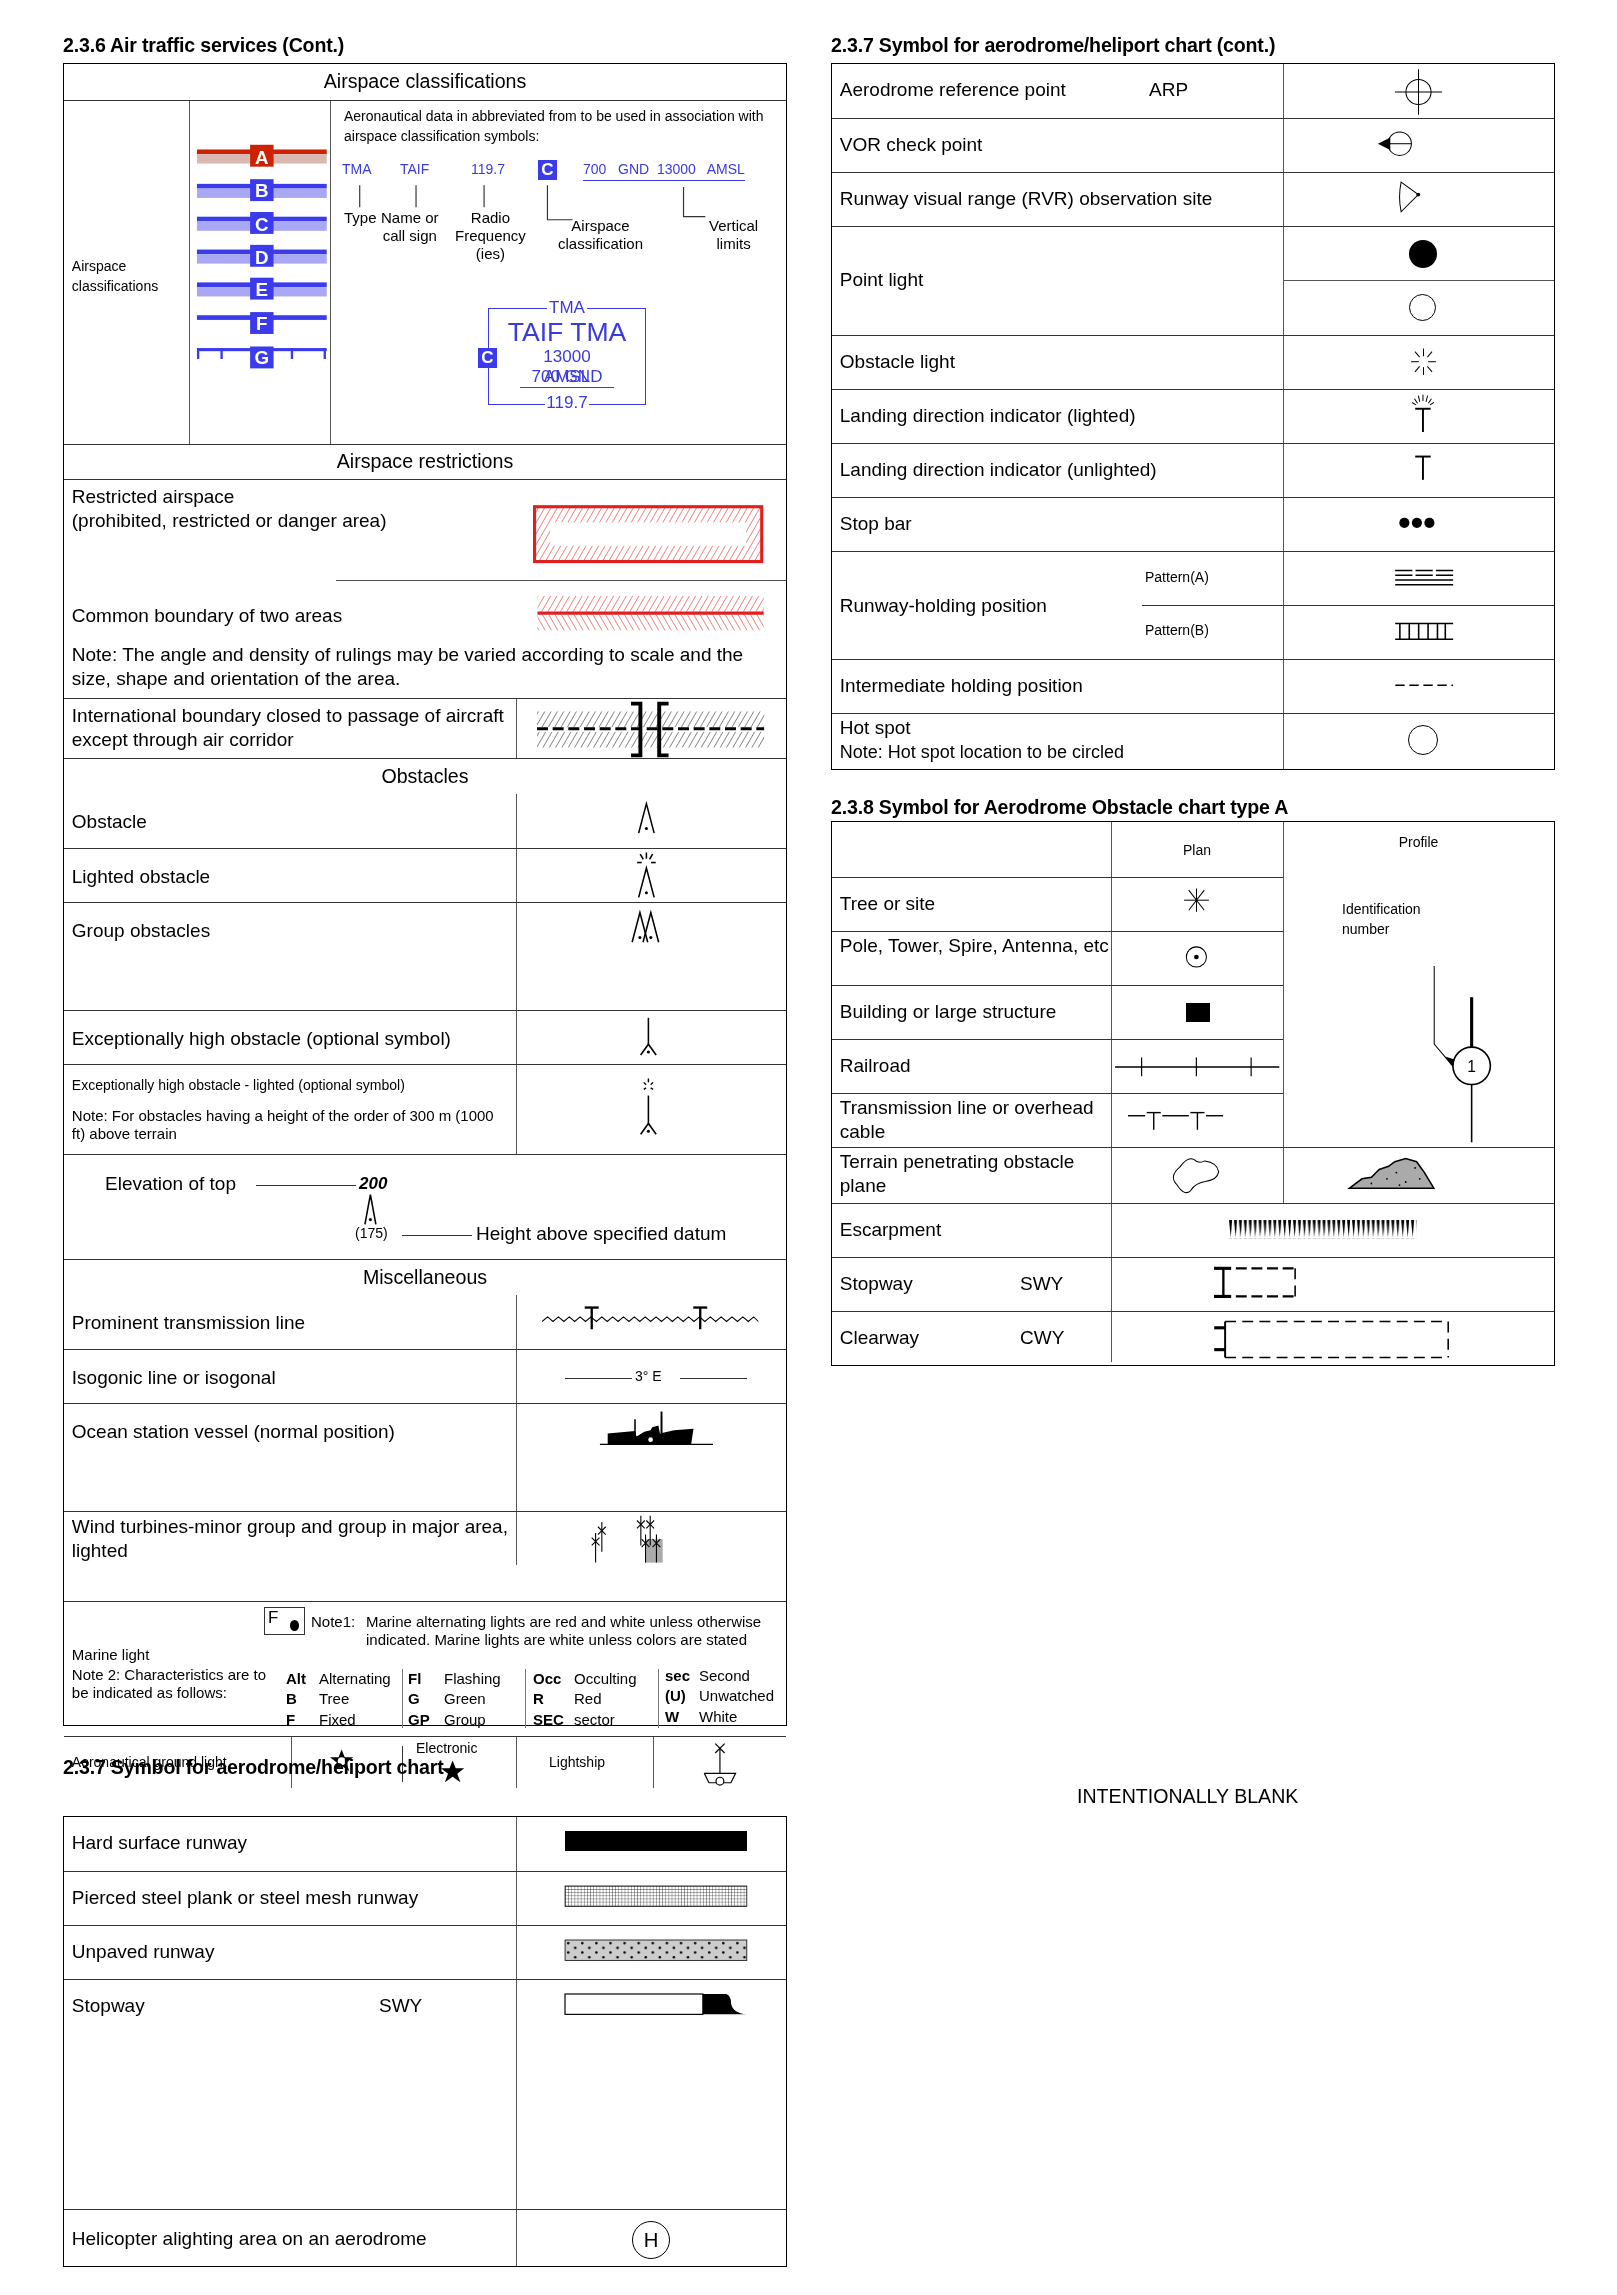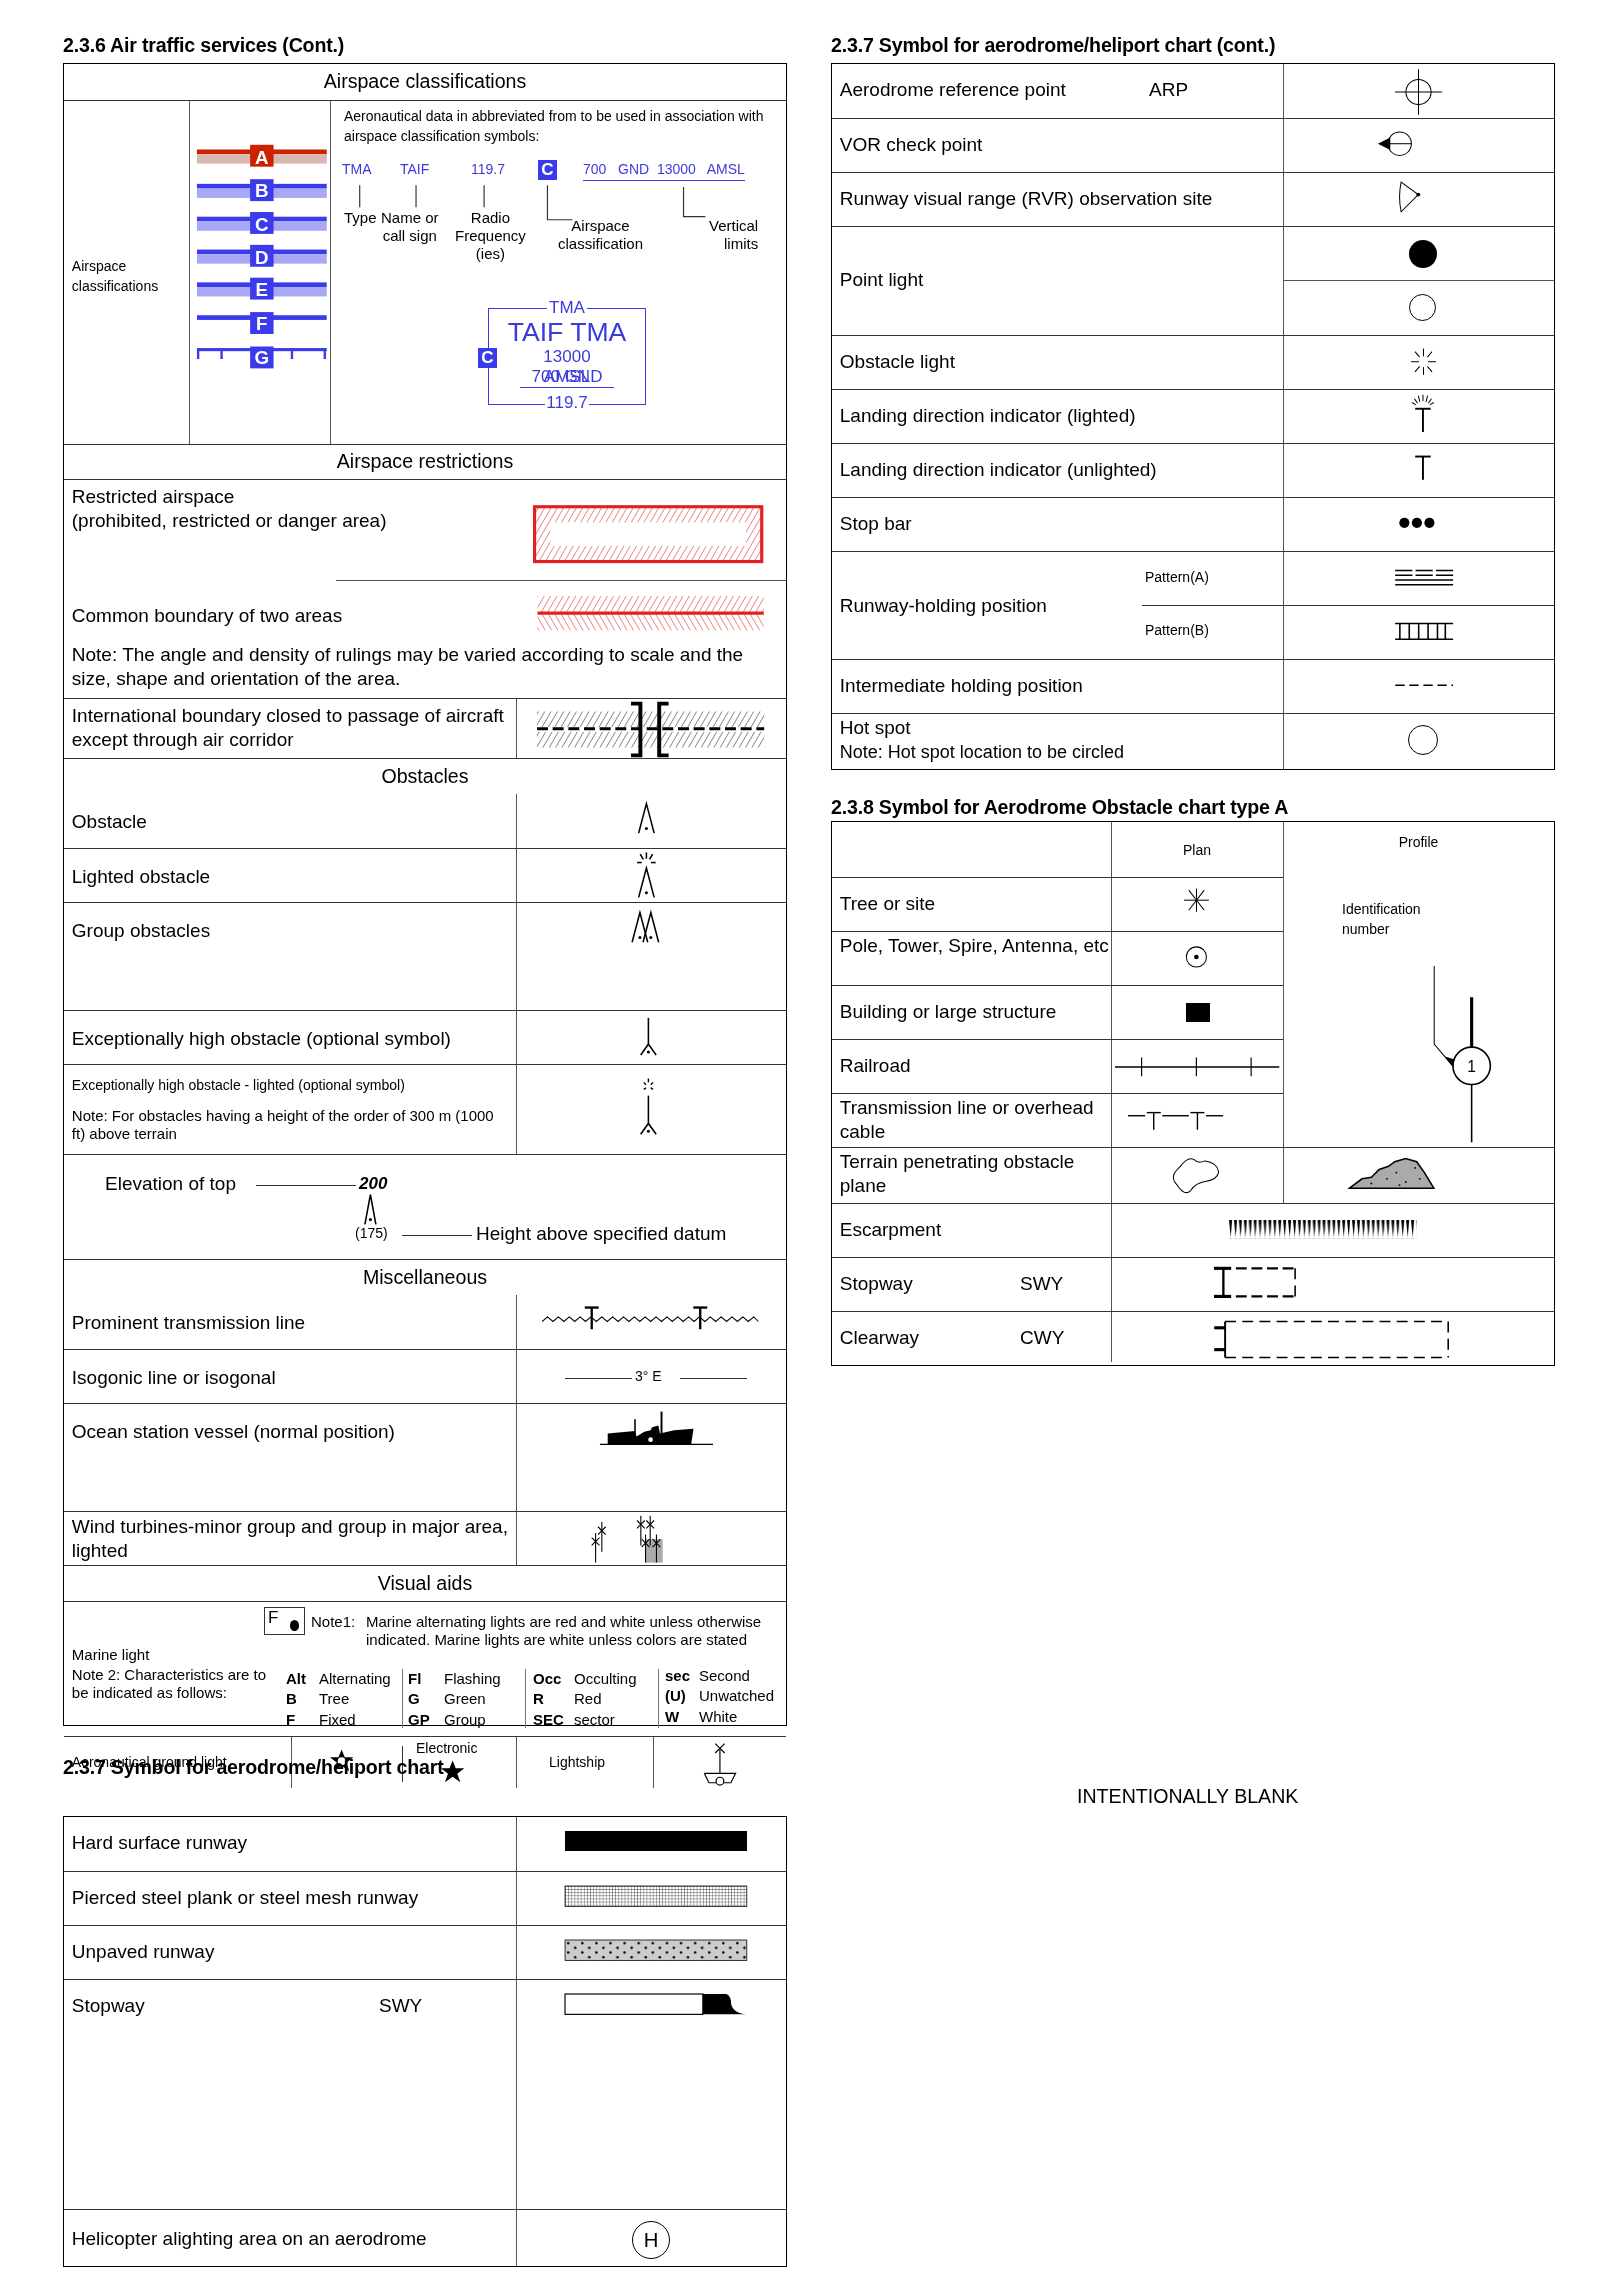--- a/index.html
+++ b/index.html
@@ -88,21 +88,21 @@
       </g>
     </svg>
     <div class="abs xs center" style="left:280px;top:108px;white-space:pre-line;">Type</div>
     <div class="abs xs center" style="left:317px;top:108px;white-space:pre-line;">Name or
 call sign</div>
     <div class="abs xs center" style="left:391px;top:108px;white-space:pre-line;">Radio
 Frequency
 (ies)</div>
     <div class="abs xs center" style="left:494px;top:116px;white-space:pre-line;">Airspace
 classification</div>
-    <div class="abs xs center" style="left:645px;top:116px;white-space:pre-line;text-align:right;">Vertical
+    <div class="abs xs center" style="left:645px;top:116px;white-space:pre-line;">Vertical
 limits</div>
 
     <div class="abs" style="left:424px;top:207px;width:156px;height:95px;border:1.2px solid #3b3bec;">
       <div class="abs blue center" style="left:0;right:0;top:-11px;font-size:17px;"><span style="background:#fff;padding:0 1.6px;">TMA</span></div>
       <div class="abs blue center" style="left:0;right:0;top:7.8px;font-size:26.6px;">TAIF TMA</div>
       <div class="abs blue center" style="left:31px;right:31px;top:38px;font-size:17px;border-bottom:1.2px solid #3b3bec;">13000 AMSL</div>
       <div class="abs blue center" style="left:0;right:0;top:58px;font-size:17px;">700 GND</div>
       <div class="abs blue center" style="left:0;right:0;top:84px;font-size:17px;"><span style="background:#fff;padding:0 1.6px;">119.7</span></div>
       <div class="abs" style="left:-11px;top:39px;width:19px;height:20.3px;background:#3b3bec;color:#fff;font-weight:bold;font-size:17px;text-align:center;line-height:20.3px;">C</div>
     </div>
@@ -278,23 +278,20 @@
             <line x1="79" y1="32" x2="89" y2="42"></line>
             <line x1="89" y1="32" x2="79" y2="42"></line>
           <line x1="98" y1="26" x2="98" y2="62"></line>
             <line x1="93" y1="32" x2="103" y2="42"></line>
             <line x1="103" y1="32" x2="93" y2="42"></line>
         </g>
       </svg>
     </div>
   </div>
 
-  <div class="row" style="top:1501px;height:36px;">
-    <div class="sec" style="top:6.3px;">Visual aids</div>
-  </div>
   <div class="row" style="top:1537px;height:135px;">
     <div class="abs" style="left:200px;top:4.7px;width:39px;height:26.6px;border:1.2px solid #333;">
       <span class="abs" style="left:3.1px;top:0;font-size:17px;">F</span>
       <span class="abs" style="left:25px;top:12.5px;width:9.4px;height:11px;border-radius:50%;background:#000;"></span>
     </div>
     <div class="abs xs" style="left:247px;top:11px;">Note1:</div>
     <div class="abs xs" style="left:302px;top:11px;width:422px;text-indent:0;">Marine alternating lights are red and white unless otherwise indicated. Marine lights are white unless colors are stated</div>
     <div class="abs xs" style="left:7.8px;top:44px;">Marine light</div>
     <div class="abs xs" style="left:7.8px;top:64px;width:196px;">Note 2: Characteristics are to be indicated as follows:</div>
 

